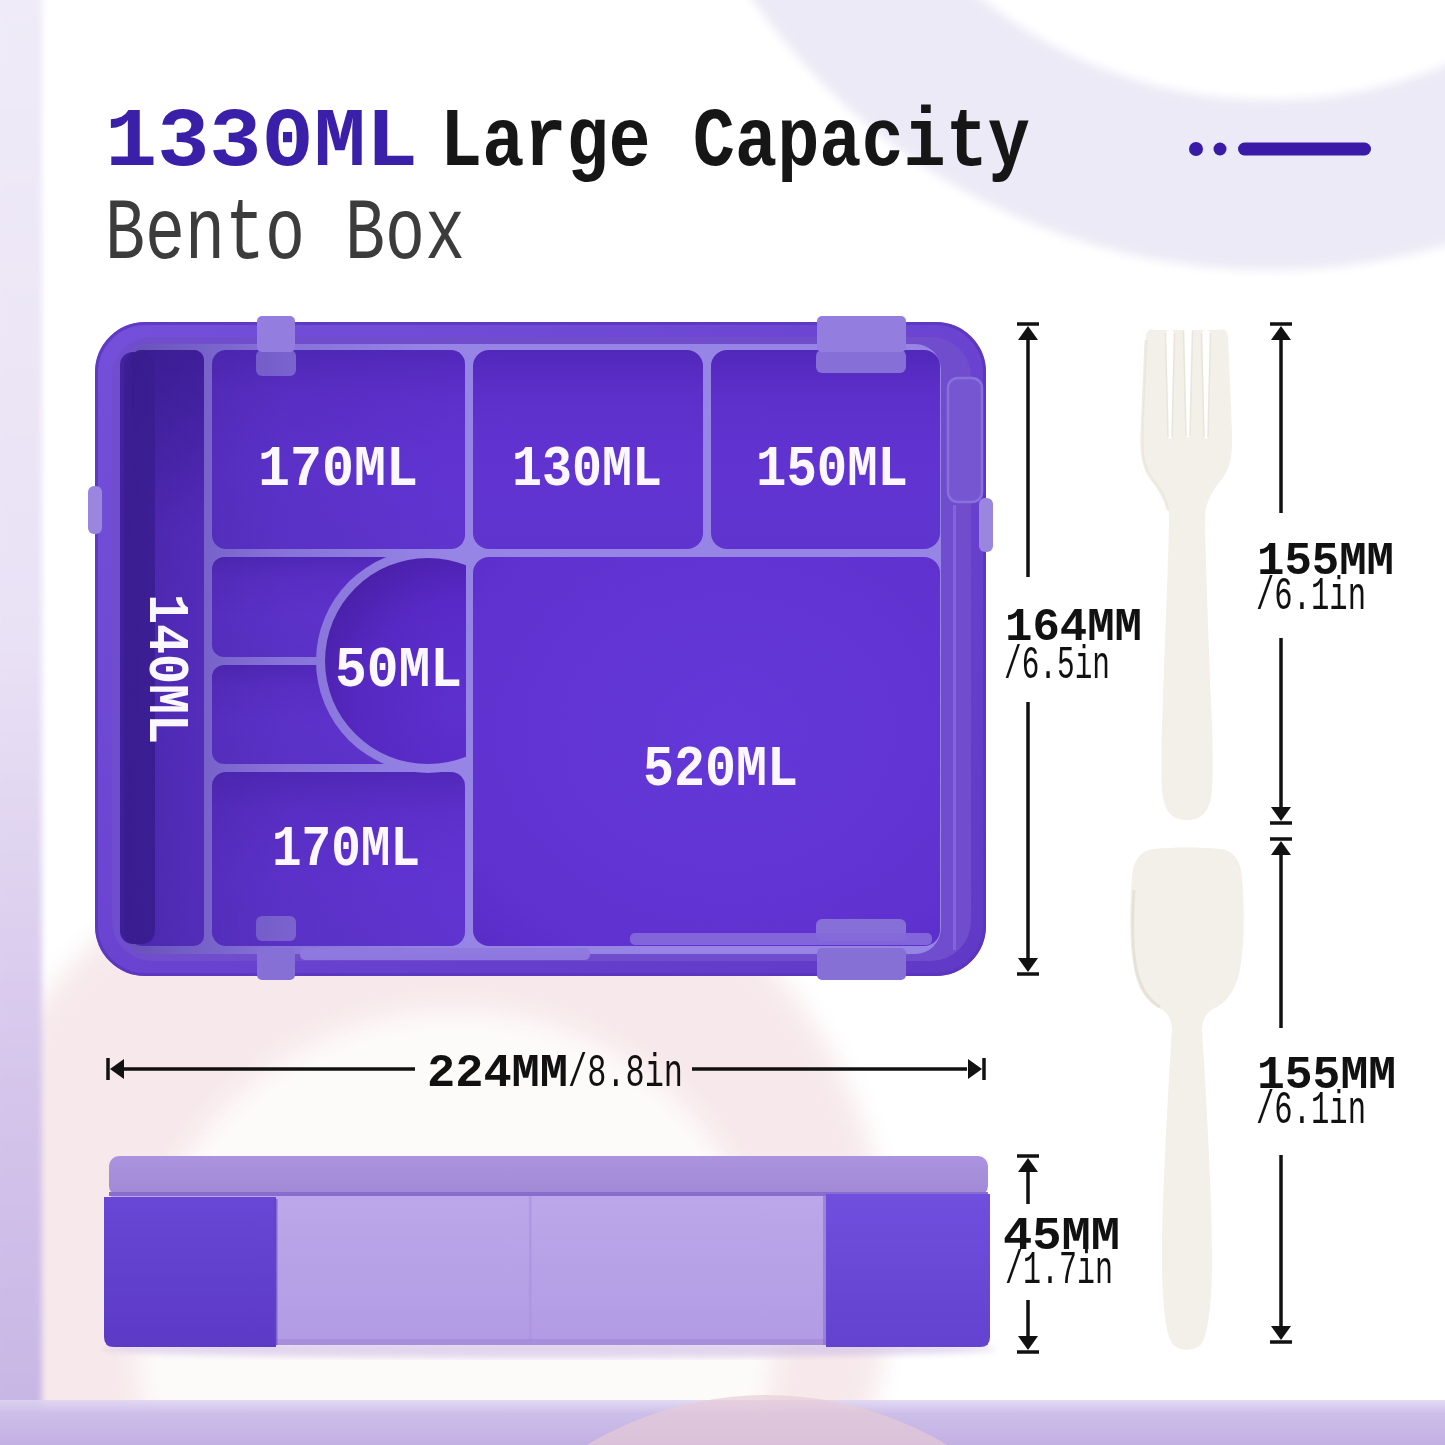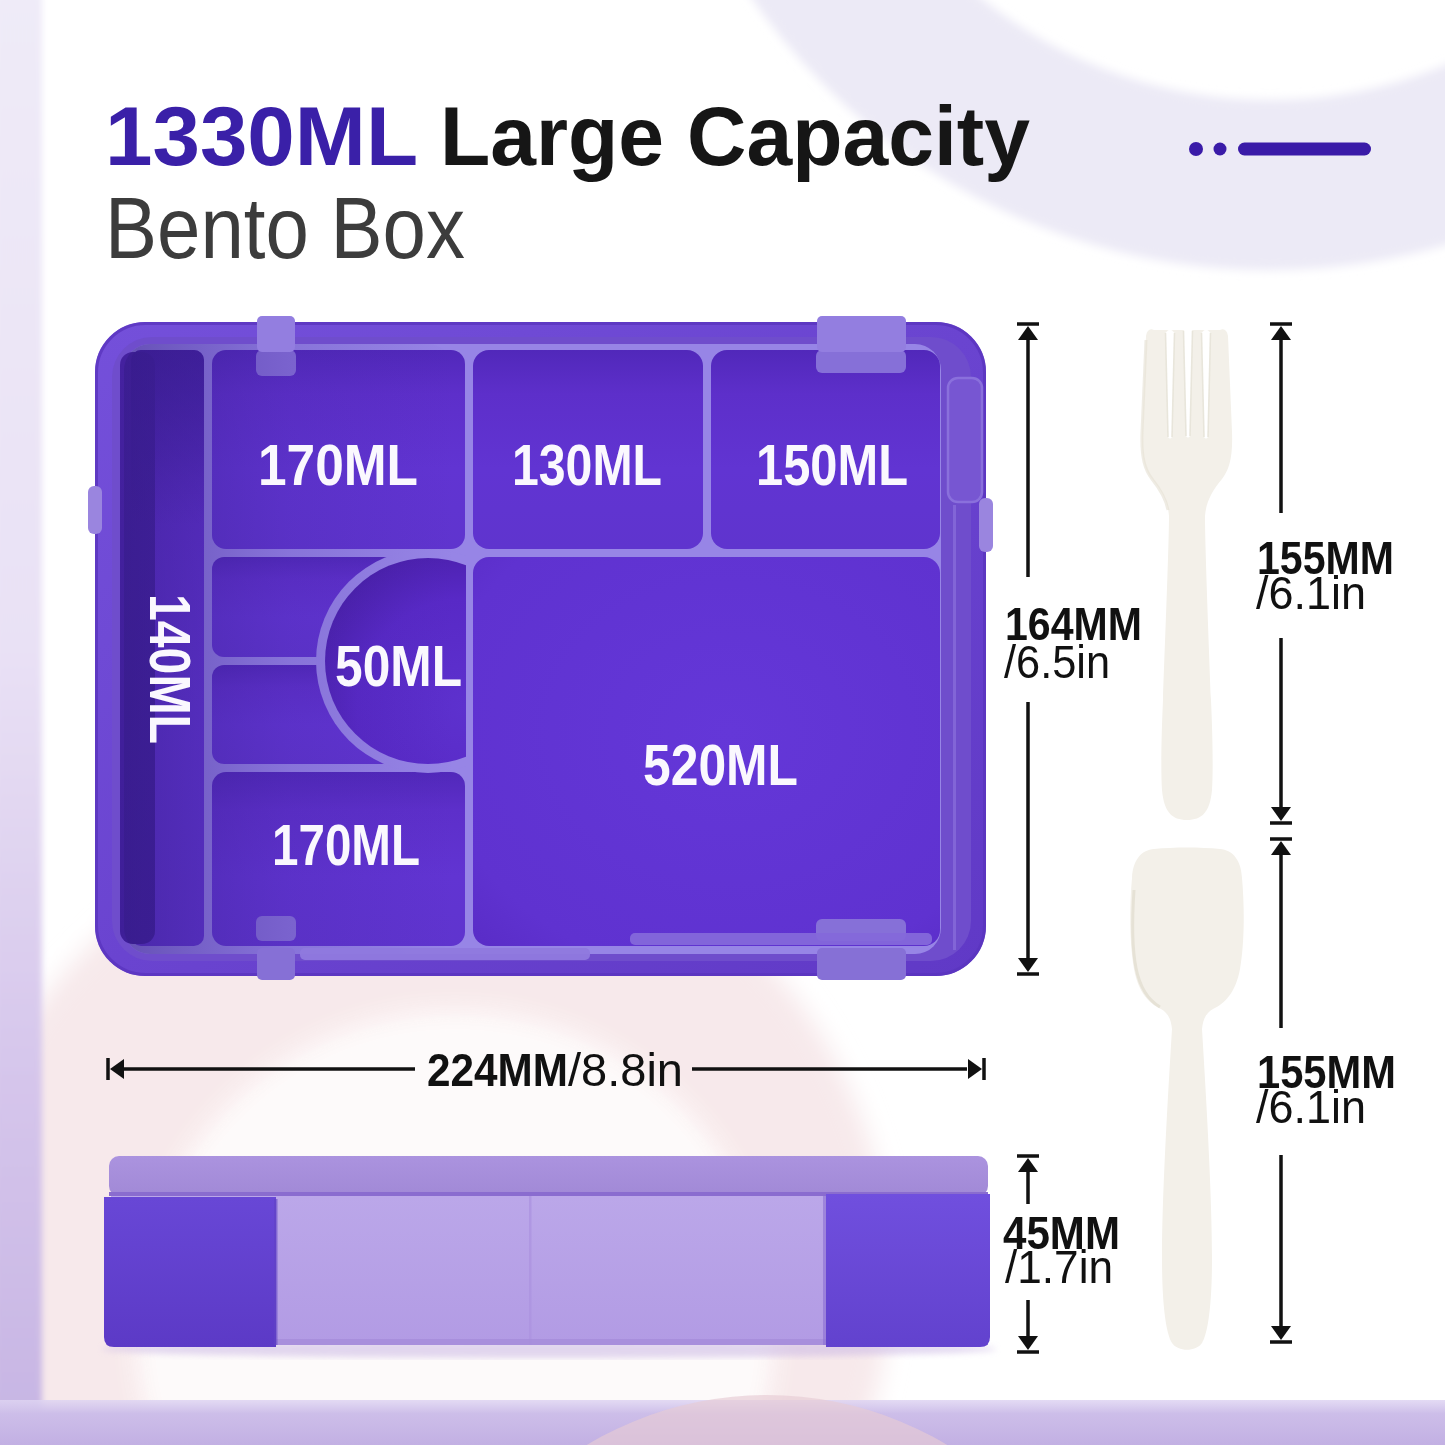--- a/index.html
+++ b/index.html
@@ -1,16 +1,16 @@
 <!DOCTYPE html>
 <html><head>
 <meta charset="utf-8">
 <style>
 html,body{margin:0;padding:0;background:#fff;}
-#page{position:relative;width:1445px;height:1445px;overflow:hidden;font-family:Liberation Sans, sans-serif;}
+#page{position:relative;width:1445px;height:1445px;overflow:hidden;font-family:Liberation Mono, monospace;}
 svg{display:block}
 </style>
 </head>
 <body>
 <div id="page">
 <svg width="1445" height="1445" viewBox="0 0 1445 1445">
 <defs>
 <linearGradient id="stripGrad" x1="0" y1="0" x2="0" y2="1">
  <stop offset="0" stop-color="#EFEBF8"></stop>
  <stop offset="0.45" stop-color="#E9E1F5"></stop>

